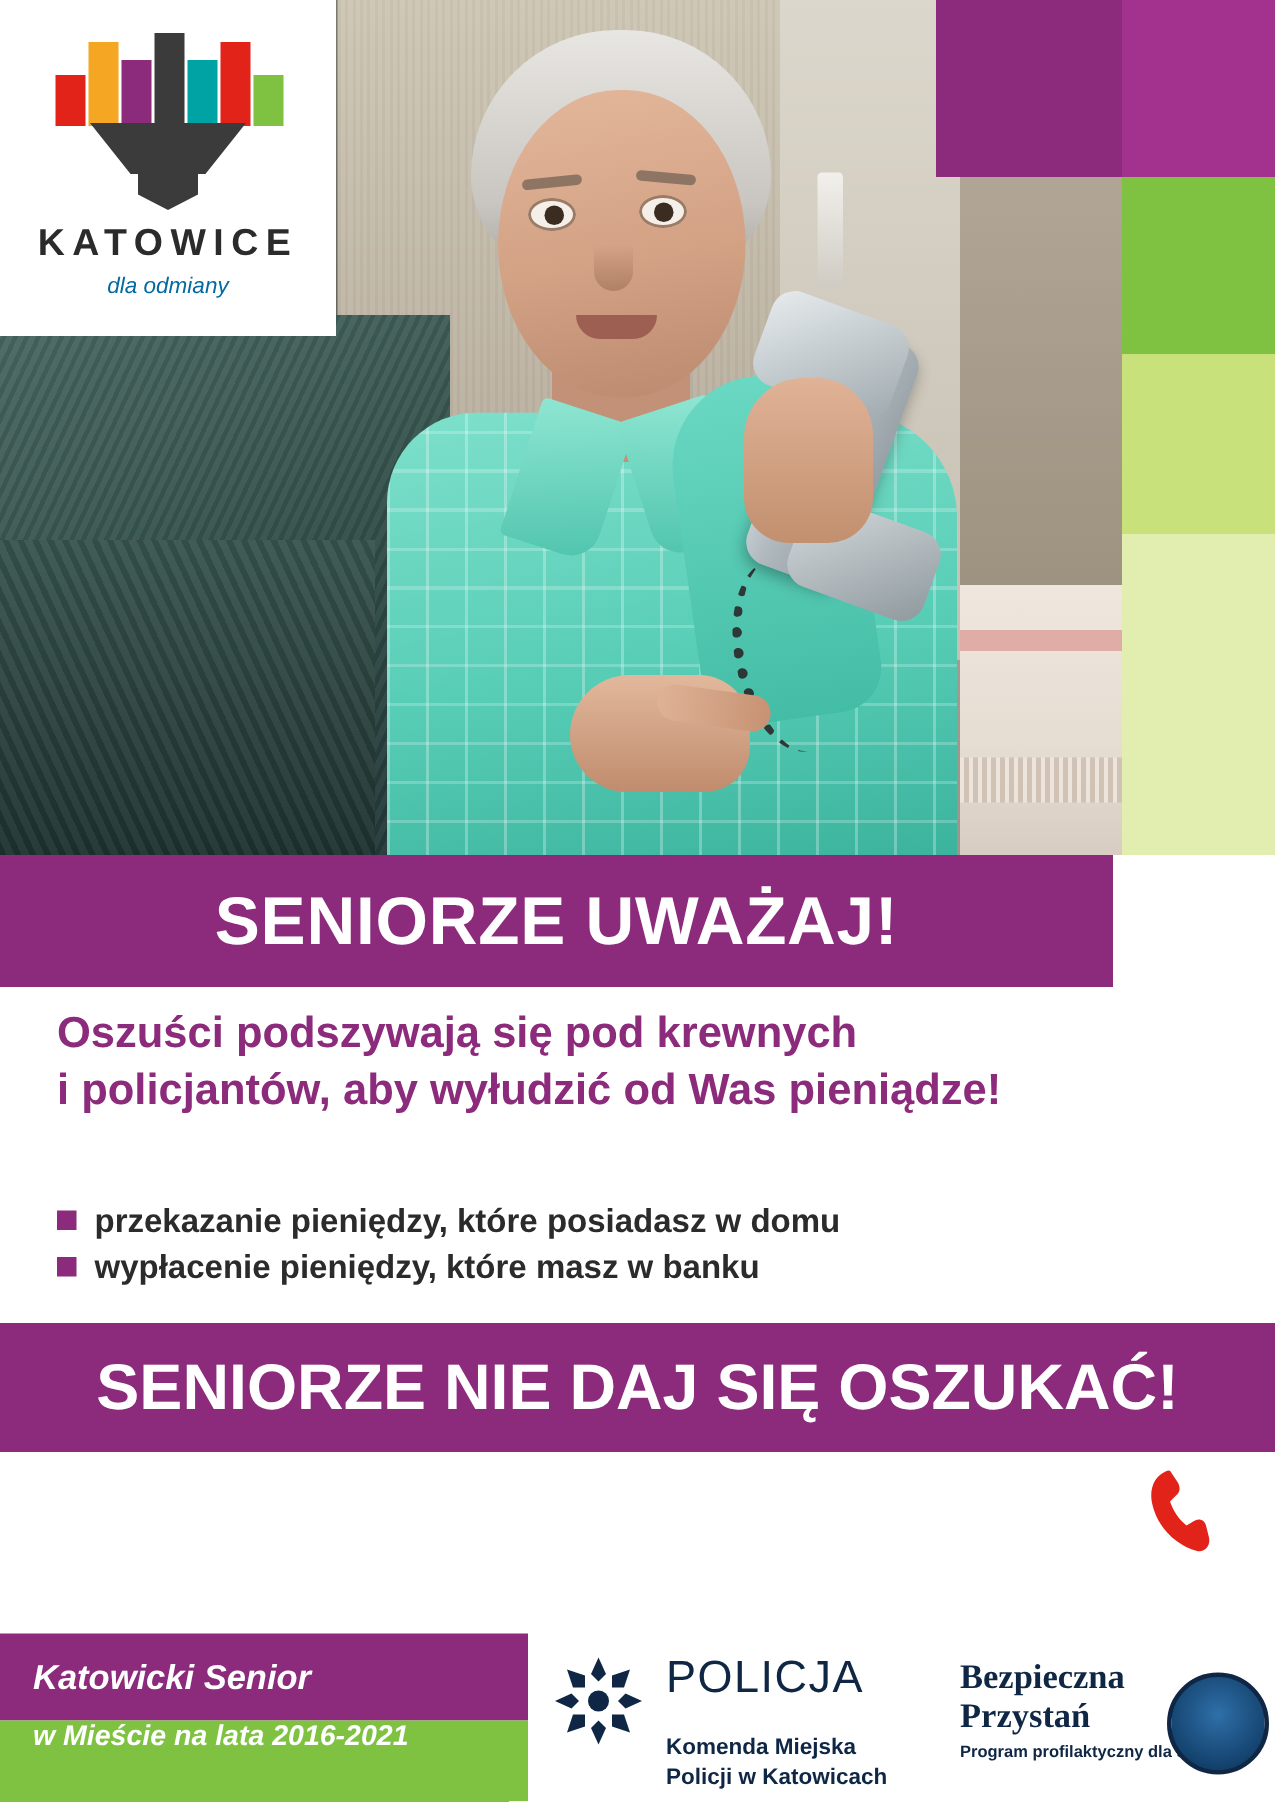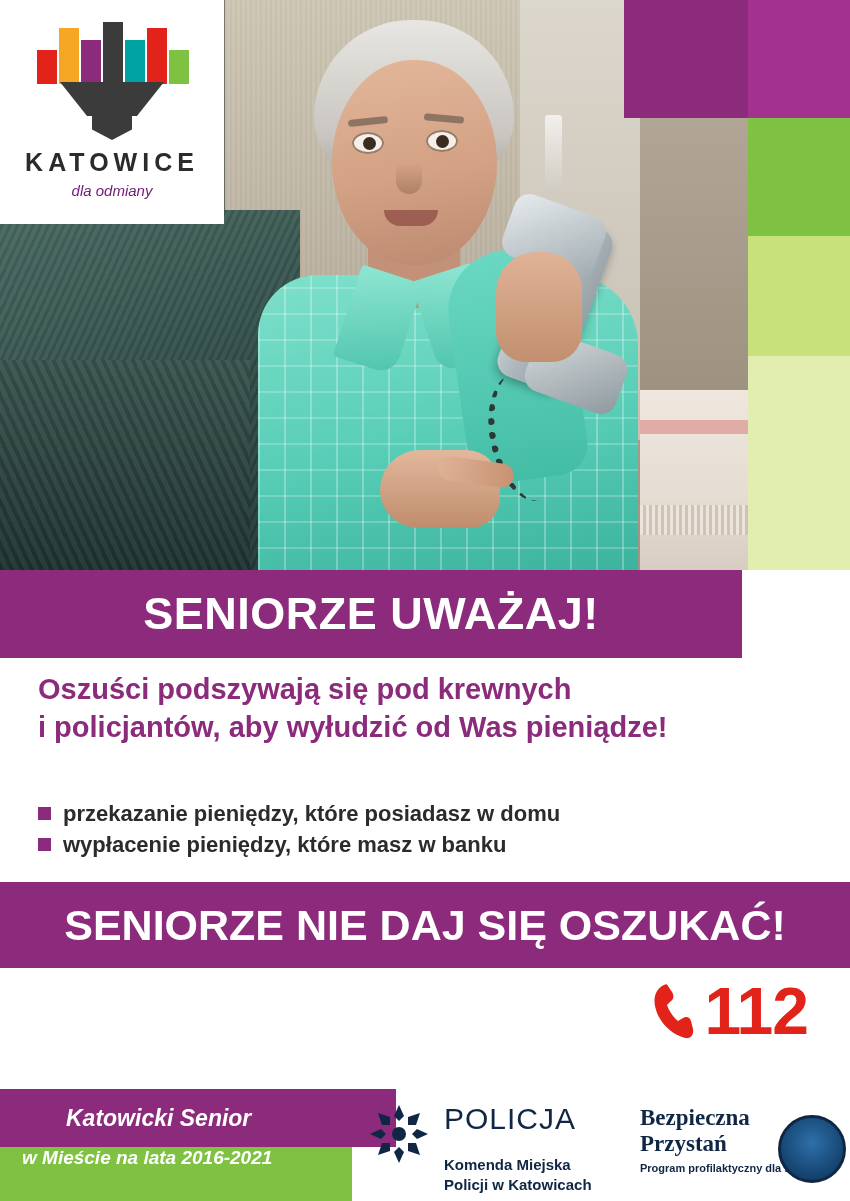--- a/index.html
+++ b/index.html
@@ -258,21 +258,21 @@
     font-size: 25px;
     font-weight: bold;
     letter-spacing: 5px;
     color: #2b2b2b;
   }
   .logo-sub {
     position: absolute; left: 0; top: 182px; width: 224px;
     text-align: center;
     font-size: 15px;
     font-style: italic;
-    color: #701a75;
+    color: #0369a1;
   }
 
   
   .band-headline {
     position: absolute;
     left: 0; top: 570px; width: 742px; height: 88px;
     background: #8c2a7c;
     display: flex; align-items: center; justify-content: center;
   }
   .band-headline span {
@@ -373,21 +373,21 @@
   
   .footer {
     position: absolute;
     left: 0; top: 1089px; width: 850px; height: 112px;
     background: #ffffff;
   }
   .footer-left-top {
     position: absolute;
     left: 0; top: 0; width: 352px; height: 58px;
     background: #8c2a7c;
-    display: flex; align-items: center; padding-left: 44px;
+    display: flex; align-items: center;
   }
   .footer-left-top span {
     color: #ffffff;
     font-size: 23px;
     font-style: italic;
     font-weight: bold;
     padding-left: 22px;
   }
   .footer-left-bot {
     position: absolute;
@@ -539,21 +539,20 @@
 
   <div class="band-headline2">
     <span>SENIORZE NIE DAJ SIĘ OSZUKAĆ!</span>
   </div>
 
   <div class="cta">
     <div class="emergency">
       <svg class="handset-icon" viewBox="0 0 44 58">
         <path d="M13 3 C6 6 2 14 4 24 C7 39 19 52 34 56 C40 57 43 52 42 47 L40 39 C39 35 35 34 32 36 L27 39 C22 35 18 29 16 23 L20 19 C23 17 23 13 21 10 L17 4 C16 2 15 2 13 3 Z" fill="#e2231a"></path>
       </svg>
-      <span class="emergency-num">112</span>
     </div>
   </div>
 
   <div class="footer">
     <div class="footer-left-top">
       <span>Katowicki Senior</span>
     </div>
     <div class="footer-left-bot">
       <span>w Mieście na lata 2016-2021</span>
     </div>

